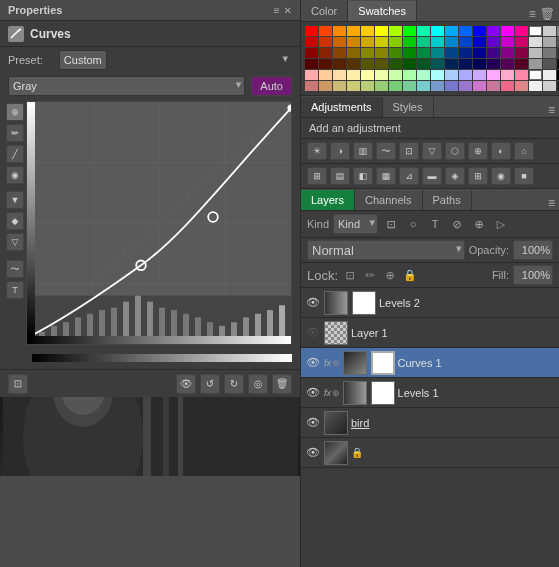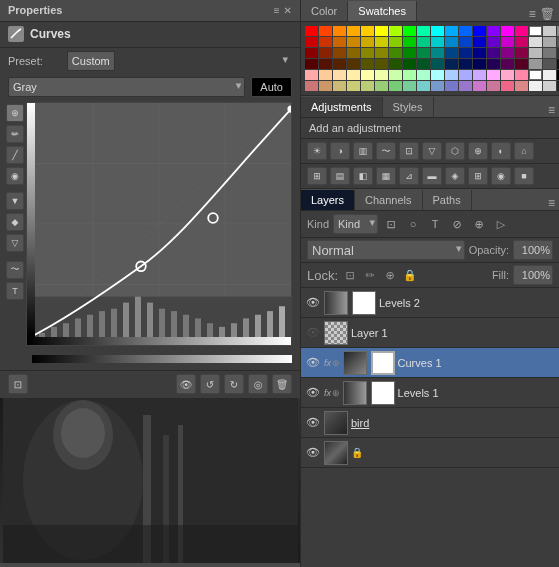--- a/index.html
+++ b/index.html
@@ -10,21 +10,21 @@
       font-family: Arial, sans-serif;
       font-size: 11px;
       color: #ccc;
       overflow: hidden;
       display: flex;
     }
 
     
     .left-panel {
       width: 300px;
-      height: 563px;
+      height: 476px;
       background: #3c3c3c;
       display: flex;
       flex-direction: column;
       position: relative;
     }
 
     
     .properties-header {
       background: #4a4a4a;
       padding: 4px 8px;
@@ -81,21 +81,21 @@
       color: #ddd;
       font-weight: bold;
     }
 
     
     .preset-row {
       display: flex;
       align-items: center;
       padding: 4px 8px;
       height: 26px;
-      gap: 24px;
+      gap: 16px;
     }
     .preset-label {
       color: #bbb;
       font-size: 11px;
       white-space: nowrap;
     }
     .preset-select {
       flex: 1;
       background: #5a5a5a;
       border: 1px solid #333;
@@ -146,21 +146,21 @@
     }
     .channel-select-wrapper::after {
       content: '▾';
       position: absolute;
       right: 4px;
       top: 2px;
       color: #aaa;
       pointer-events: none;
     }
     .auto-btn {
-      background: #000000;
+      background: #701a75;
       border: 1px solid #444;
       color: #ccc;
       font-size: 11px;
       padding: 1px 8px;
       height: 20px;
       cursor: pointer;
       border-radius: 2px;
     }
 
     
@@ -389,21 +389,21 @@
       font-size: 11px;
       color: #bbb;
       cursor: pointer;
       height: 20px;
       display: flex;
       align-items: center;
       background: #4a4a4a;
       border-right: 1px solid #333;
     }
     .layers-tab.active {
-      background: #0f172a;
+      background: #15803d;
       color: #fff;
     }
 
     .layers-controls {
       padding: 3px 6px;
       display: flex;
       align-items: center;
       gap: 4px;
       border-bottom: 1px solid #2a2a2a;
     }

